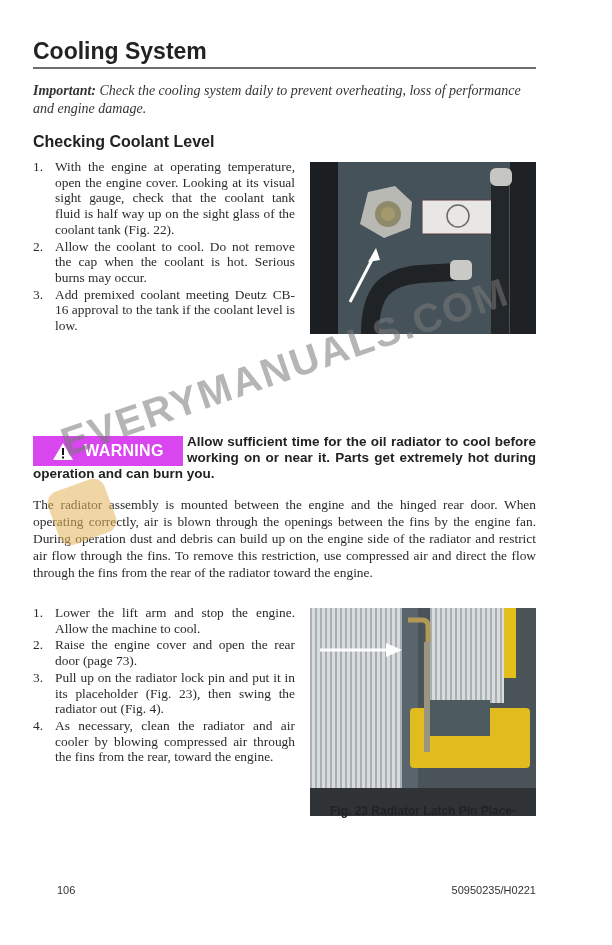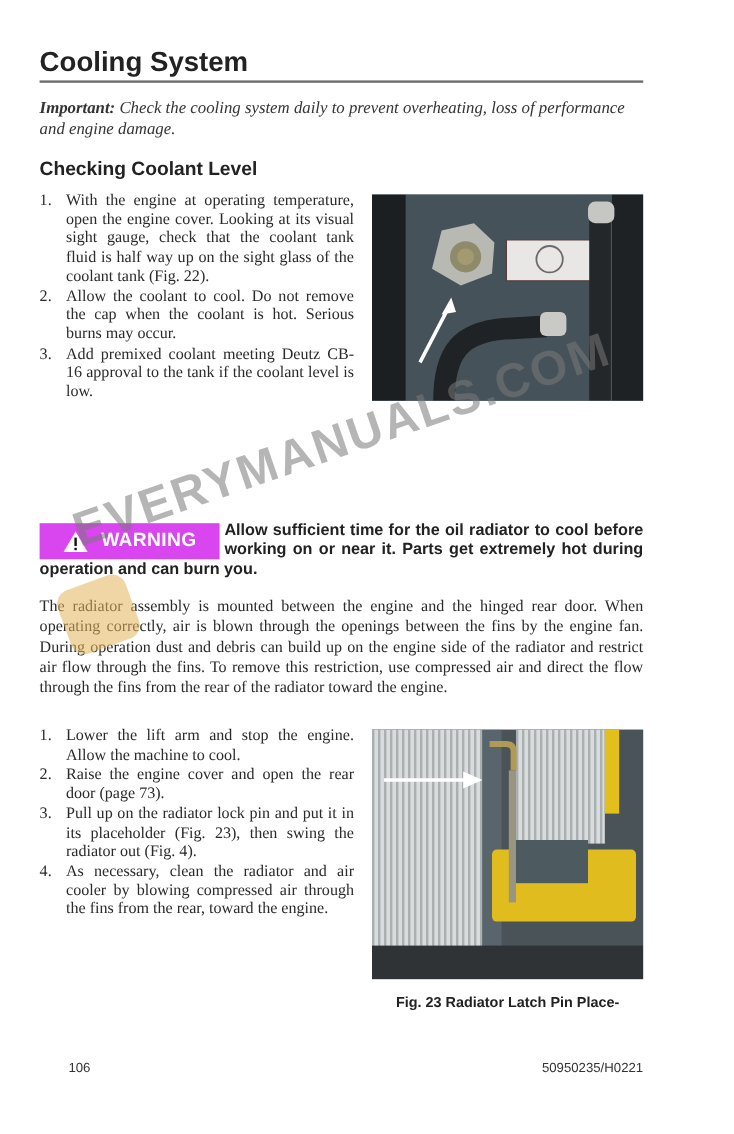--- a/index.html
+++ b/index.html
@@ -163,21 +163,21 @@
         <rect x="194" y="0" width="12" height="70" fill="#e3bf1c"></rect>
         <rect x="100" y="100" width="120" height="60" rx="4" fill="#e0bc1e"></rect>
         <rect x="120" y="92" width="60" height="36" fill="#4d5a60"></rect>
         <rect x="0" y="180" width="226" height="28" fill="#2f3336"></rect>
         <path d="M118 34 L 118 18 Q 118 12 112 12 L 98 12" fill="none" stroke="#b09a55" stroke-width="5"></path>
         <rect x="114" y="34" width="6" height="110" fill="#9a9580"></rect>
         <line x1="10" y1="42" x2="80" y2="42" stroke="#ffffff" stroke-width="3"></line>
         <polygon points="92,42 76,35 76,49" fill="#ffffff"></polygon>
       </svg>
     </div>
-    <div class="caption" style="left:0; top:220px; width:226px;">
+    <div class="caption" style="left:0; top:196px; width:226px;">
       <div>Fig. 23  Radiator Latch Pin Place-</div>
     </div>
   </div>
 
   <div class="footer" style="left:33px;margin-left:24px;">106</div>
   <div class="footer" style="right:76px;">50950235/H0221</div>
 
   <div class="wm-logo"></div>
   <div class="watermark">EVERYMANUALS.COM</div>
 

